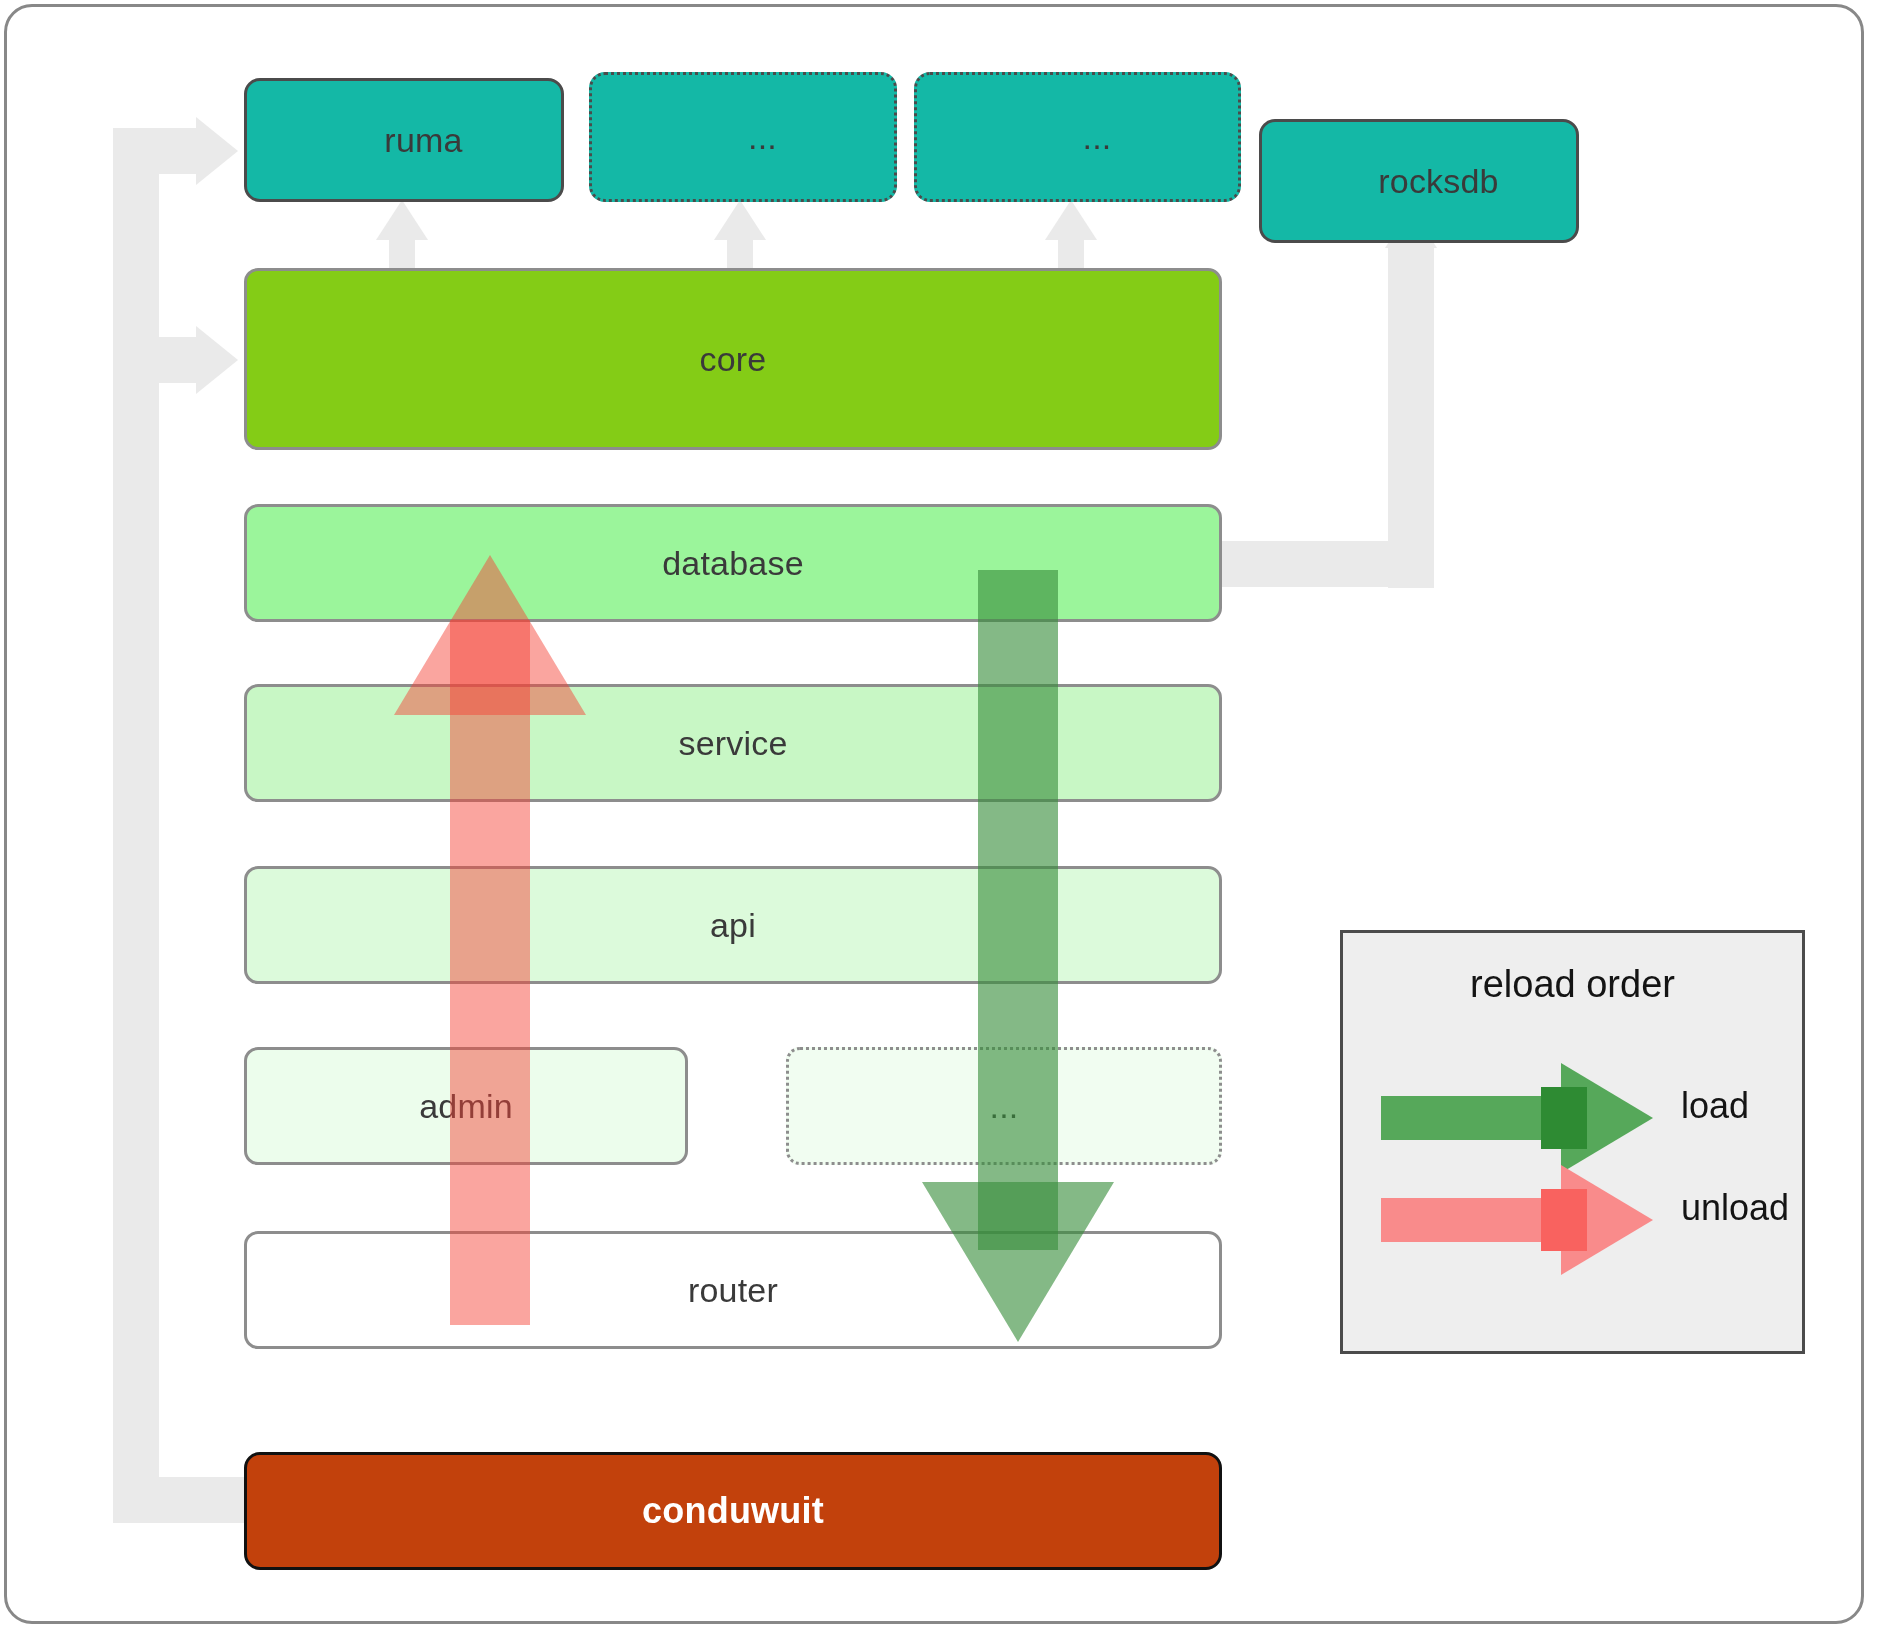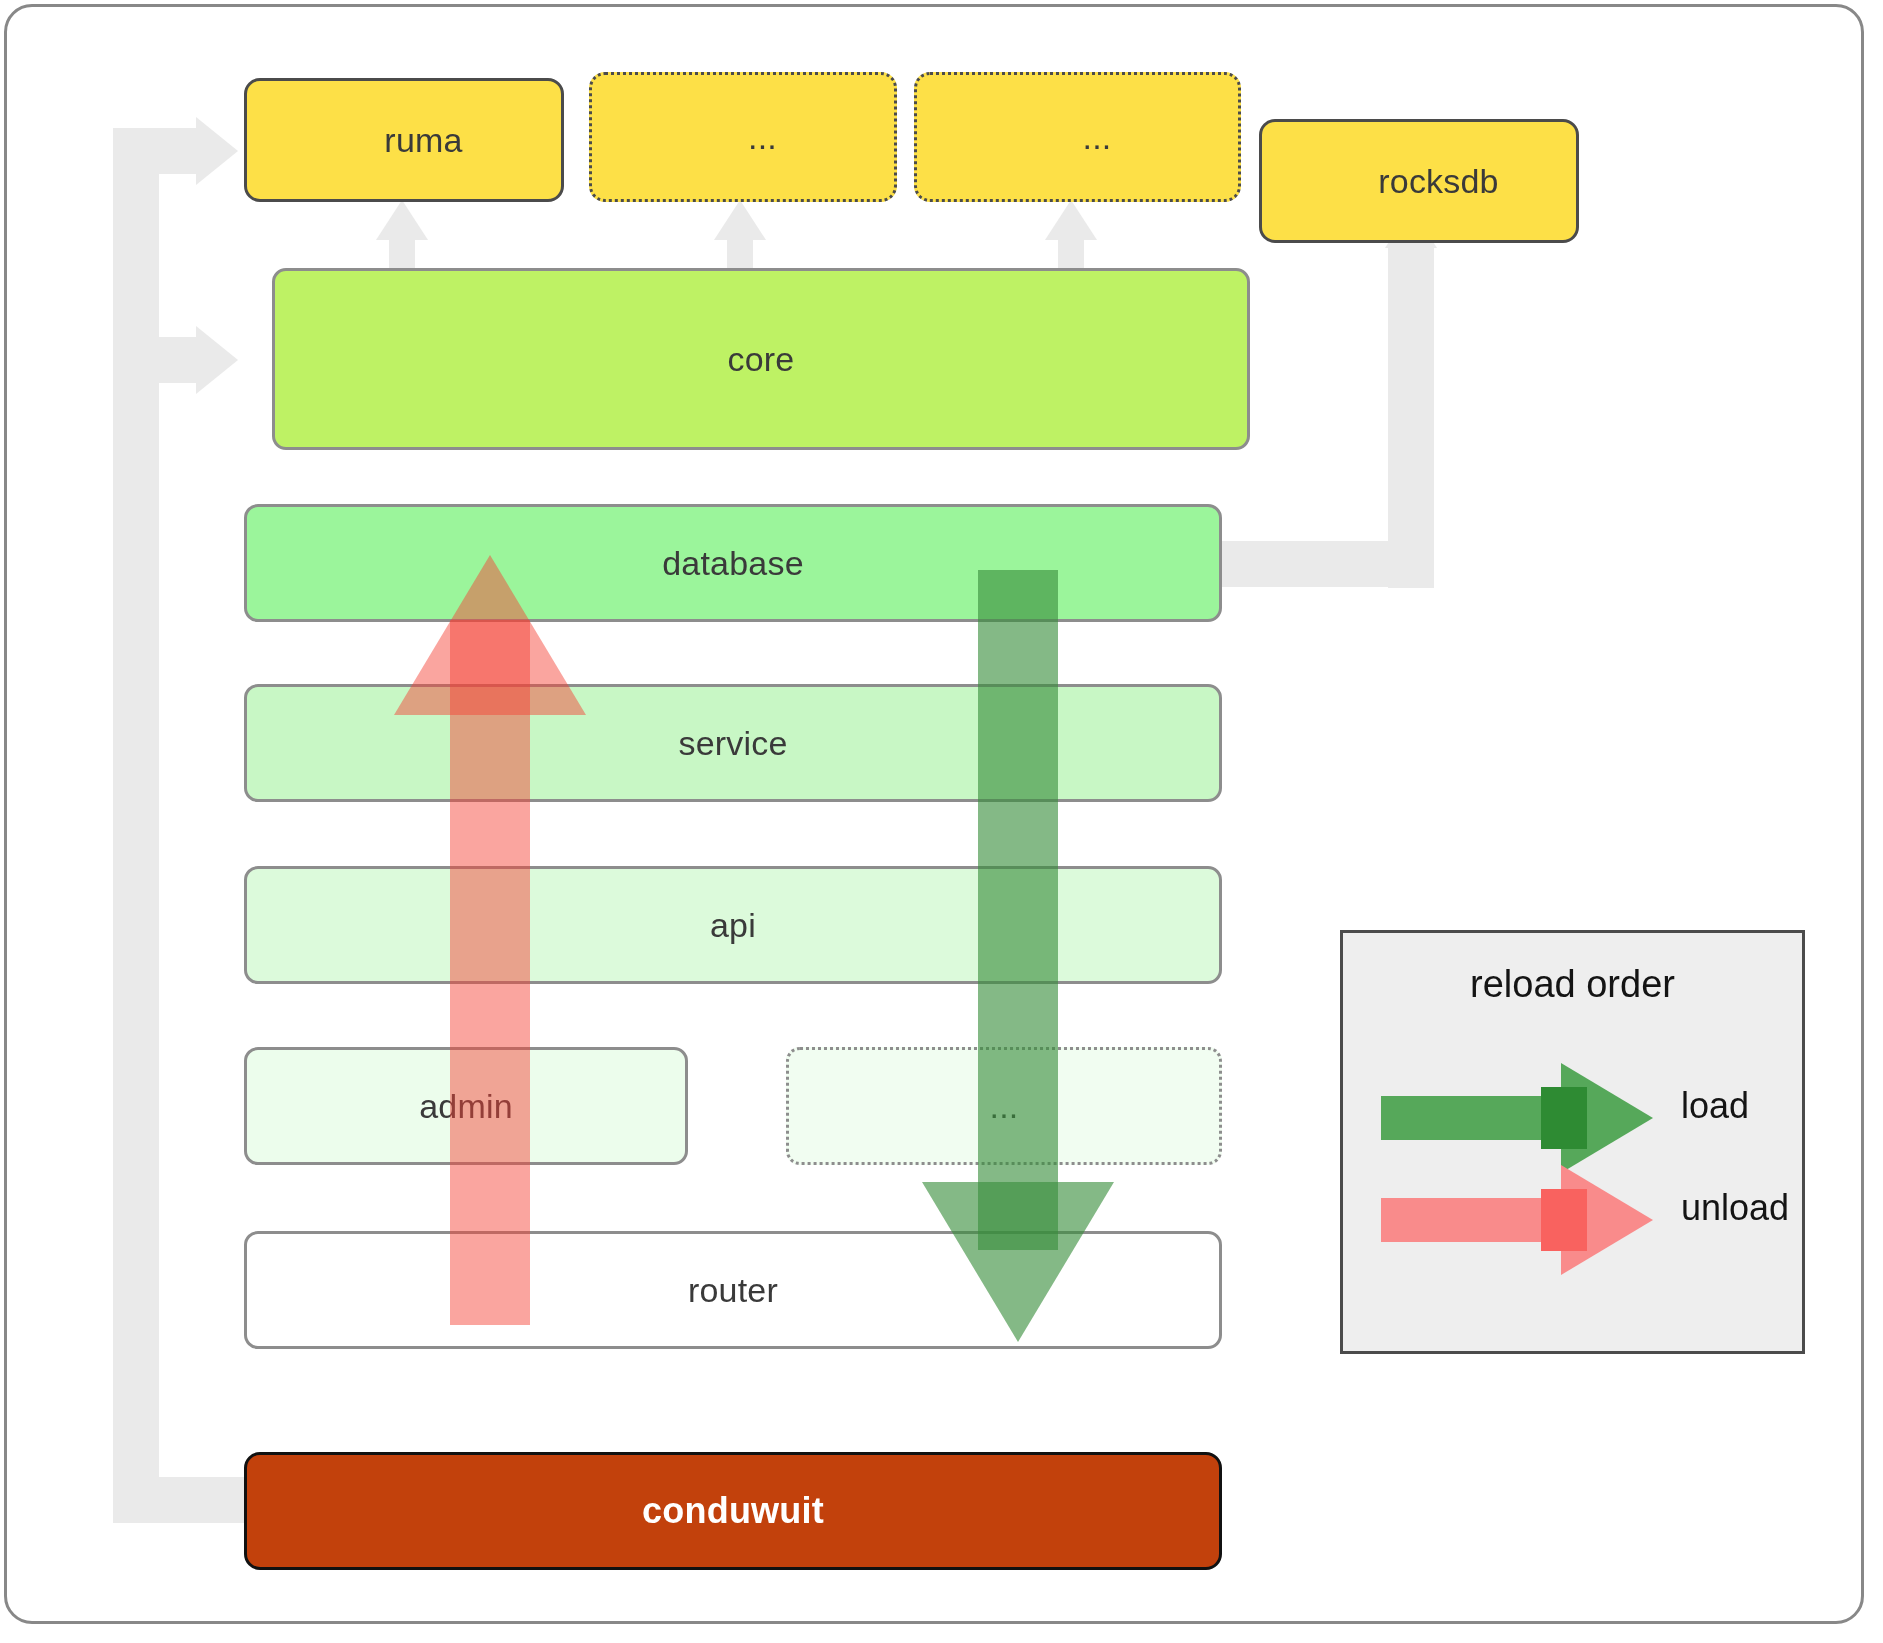--- a/index.html
+++ b/index.html
@@ -38,22 +38,22 @@
     border-radius: 14px;
     font-size: 34px;
     color: #3a3a3a;
     letter-spacing: 0.2px;
   }
   .box.solid  { border: 3px solid #4b4b4b; }
   .box.dotted { border: 3px dotted #4b4b4b; }
   .box.thin   { border: 3px solid #8d8d8d; }
   .box.thindot{ border: 3px dotted #8d8d8d; }
 
-  .dep { background: #fde047; border-radius: 16px; padding-left: 39px; }
-  .core-box { background: #bef264; margin-left: 28px; }
+  .dep { background: #14b8a6; border-radius: 16px; padding-left: 39px; }
+  .core-box { background: #84cc16; }
   .database-box { background: #9bf59b; }
   .service-box  { background: #c8f7c5; }
   .api-box      { background: #dcfadb; }
   .admin-box    { background: #ecfdec; }
   .dots-box     { background: #f1fdf1; }
   .router-box   { background: #ffffff; }
 
   .conduwuit-box {
     background: #c2410c;
     color: #ffffff;

